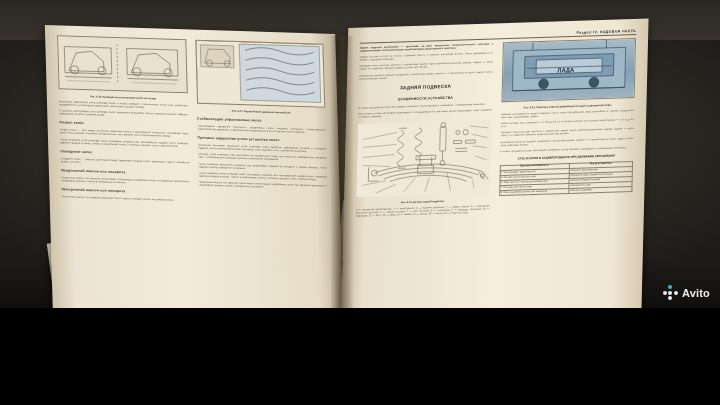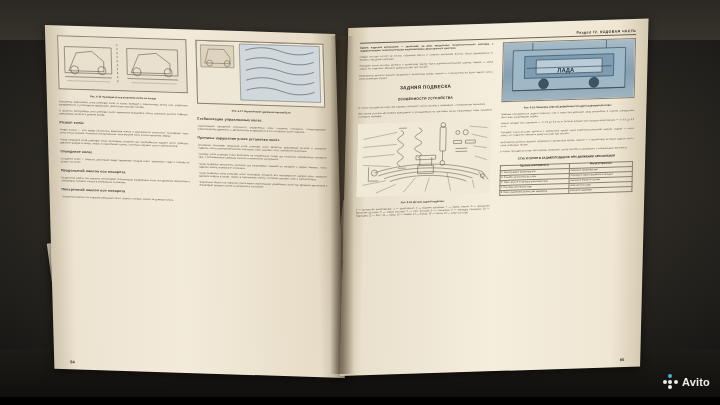--- a/index.html
+++ b/index.html
@@ -9,21 +9,21 @@
   }
   body {
     width: 720px;
     height: 405px;
     overflow: hidden;
     font-family: "Liberation Sans", sans-serif;
   }
   .photo {
     position: relative;
     width: 720px;
-    height: 397px;
+    height: 308px;
     background: #7f1d1d;
     overflow: hidden;
   }
   
   .backdrop {
     position: absolute;
     inset: 0;
     background:
       radial-gradient(ellipse 70% 60% at 50% 45%, #4a453c 0%, #2e2b25 55%, #1a1816 100%);
   }

